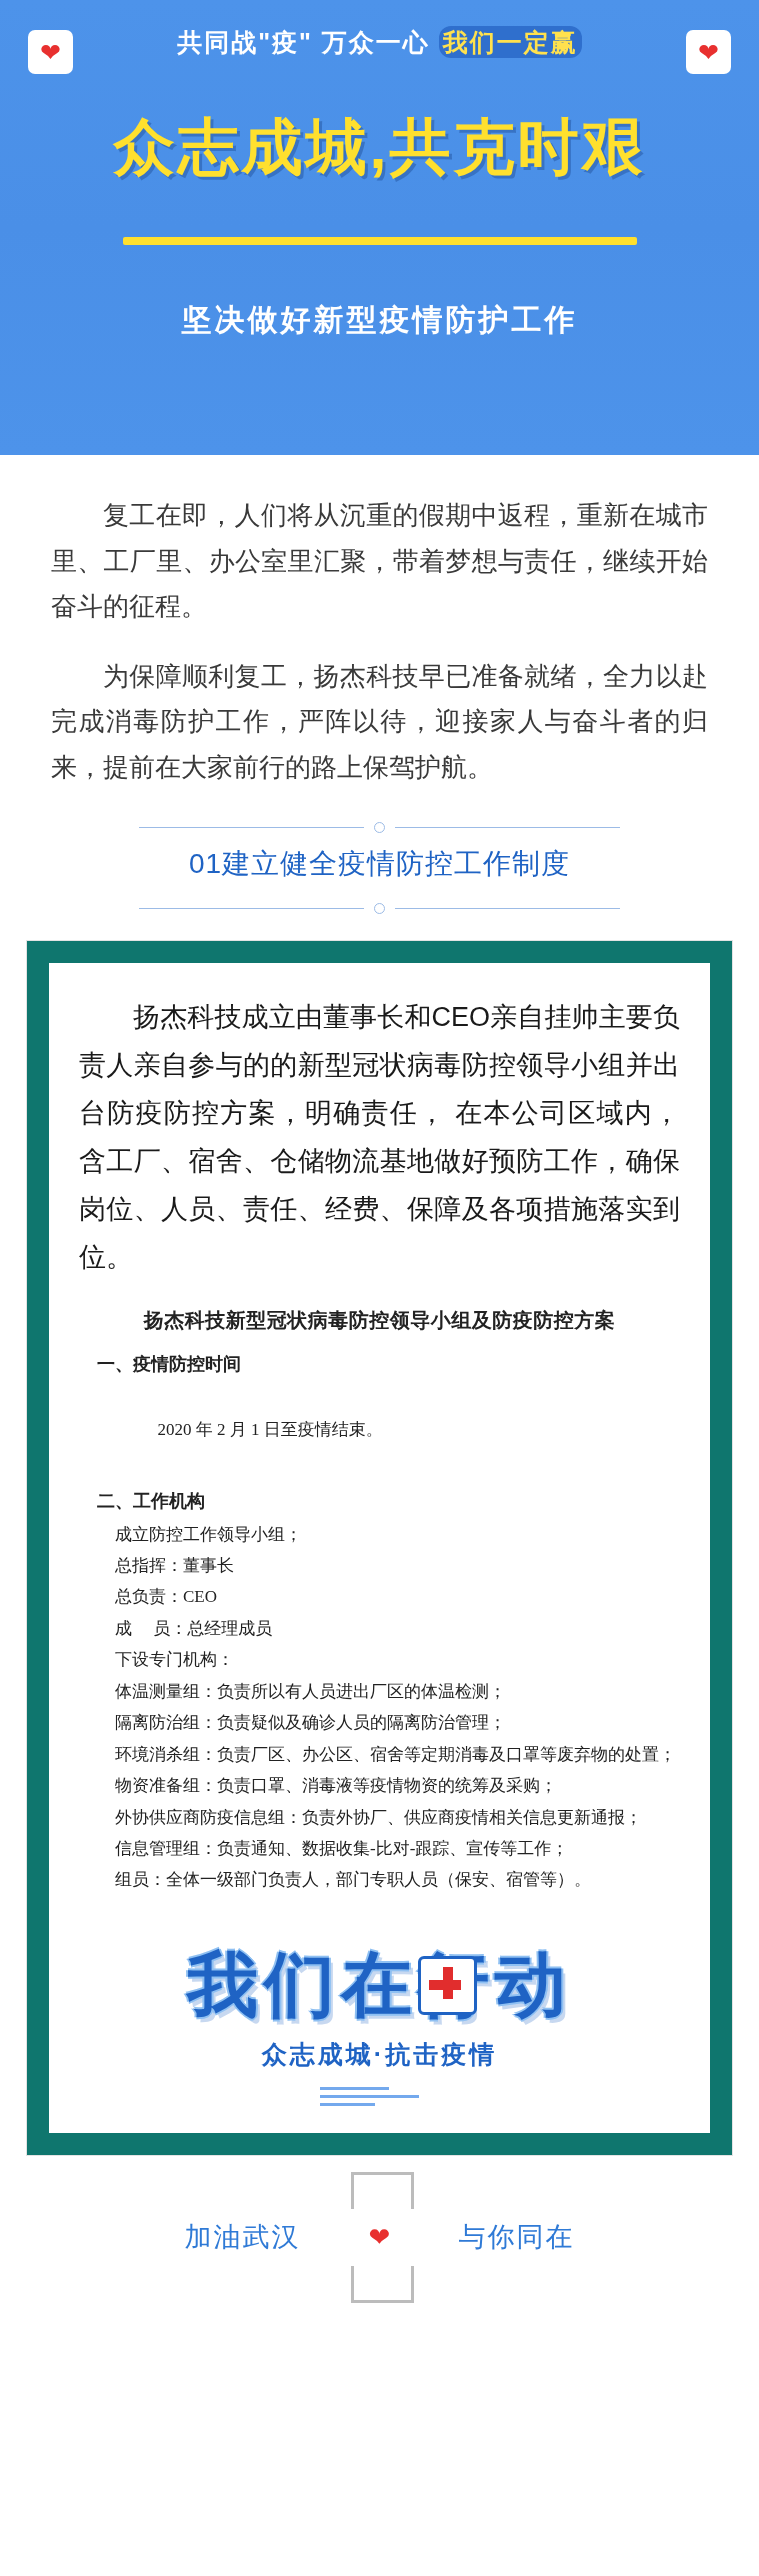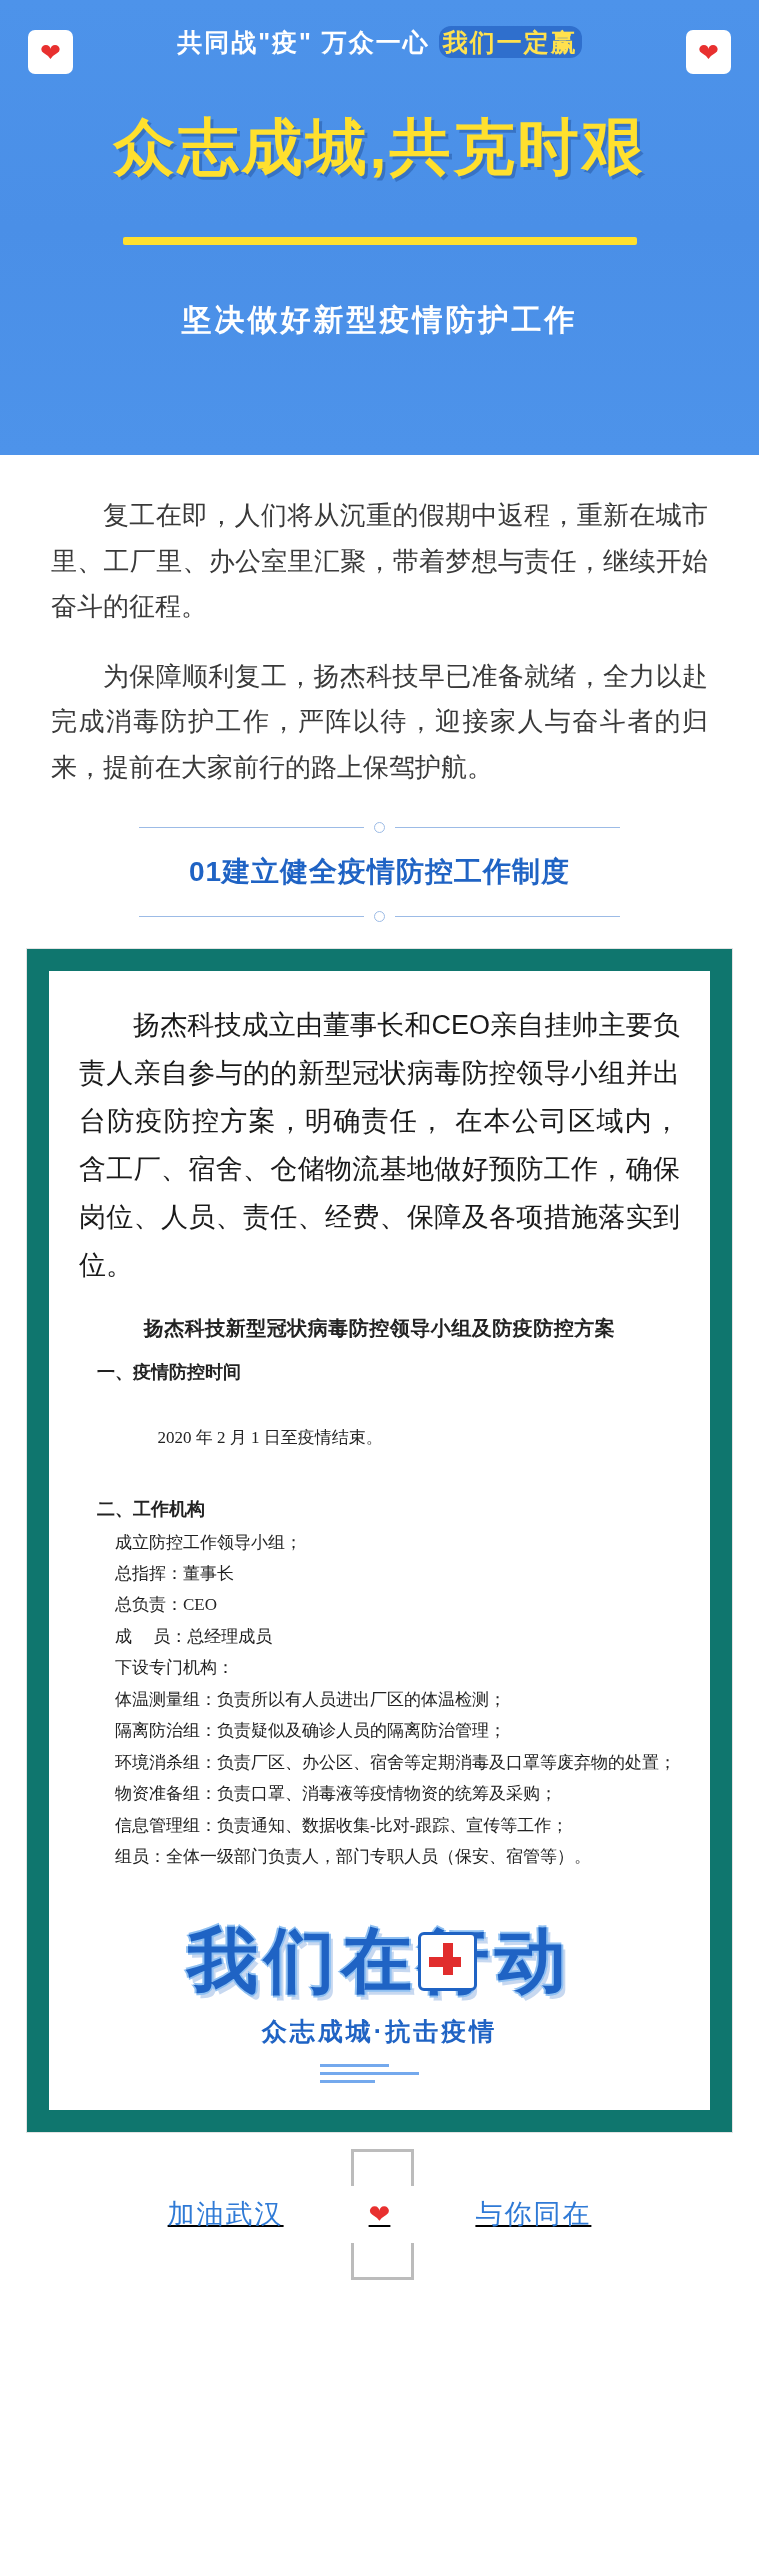--- a/index.html
+++ b/index.html
@@ -113,24 +113,24 @@
     gap:10px;
   }
   .deco-line{
     width:225px;height:1px;background:#9cbbe6;
   }
   .deco-dot{
     width:9px;height:9px;border:1px solid #9cbbe6;border-radius:50%;
   }
   .section-title{
     font-size:28px;
-    font-weight:bold;
+    font-weight:normal;
     color:#1f63c4;
     letter-spacing:1px;
-    margin:20px 0 20px;
+    margin:12px 0 20px;
   }
 
   
   .card-wrap{
     margin:26px 26px 0 26px;
     border:1px solid #e3e3e3;
     background:#0f766e;
     padding:22px;
   }
   .card{
@@ -217,23 +217,22 @@
     opacity:.85;
   }
 
   
   .footer{
     margin-top:22px;
     height:119px;
     display:flex;
     align-items:center;
     justify-content:center;
-    gap:85px;
-    position:relative;
-    text-decoration:underline;
+    gap:68px;
+    position:relative;
   }
   .foot-text{
     font-size:27px;
     color:#2f7ad6;
     letter-spacing:2px;
   }
   .foot-heart{
     color:#e8302f;
     font-size:26px;
   }
@@ -308,20 +307,21 @@
 
         <div class="doc-line">成立防控工作领导小组；</div>
         <div class="doc-line">总指挥：董事长</div>
         <div class="doc-line">总负责：CEO</div>
         <div class="doc-line">成　 员：总经理成员</div>
         <div class="doc-line">下设专门机构：</div>
         <div class="doc-line">体温测量组：负责所以有人员进出厂区的体温检测；</div>
         <div class="doc-line">隔离防治组：负责疑似及确诊人员的隔离防治管理；</div>
         <div class="doc-line">环境消杀组：负责厂区、办公区、宿舍等定期消毒及口罩等废弃物的处置；</div>
         <div class="doc-line">物资准备组：负责口罩、消毒液等疫情物资的统筹及采购；</div>
+        <div class="doc-line">外协供应商防疫信息组：负责外协厂、供应商疫情相关信息更新通报；</div>
         <div class="doc-line">信息管理组：负责通知、数据收集-比对-跟踪、宣传等工作；</div>
         <div class="doc-line">组员：全体一级部门负责人，部门专职人员（保安、宿管等）。</div>
       </div>
 
       <div class="action">
         <div class="action-title">
           <span>我们在行动</span>
           <span class="cross"></span>
         </div>
         <div class="action-sub">众志成城·抗击疫情</div>

